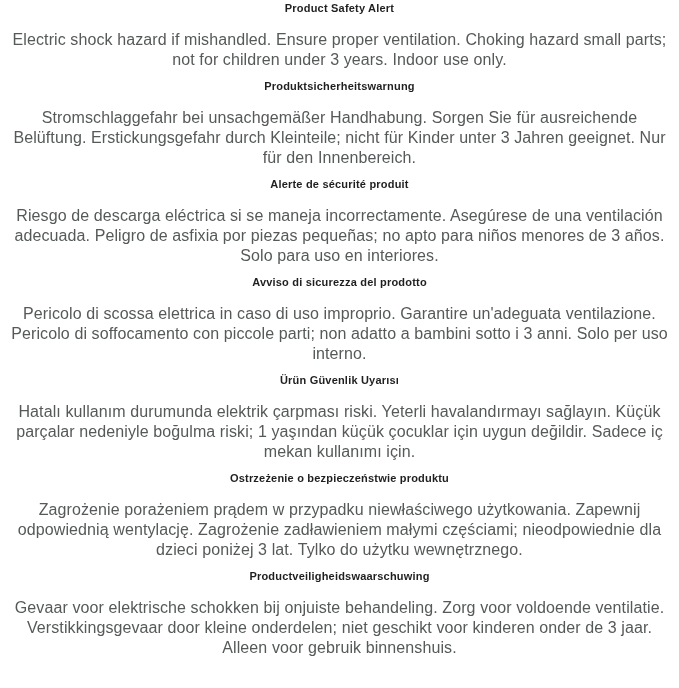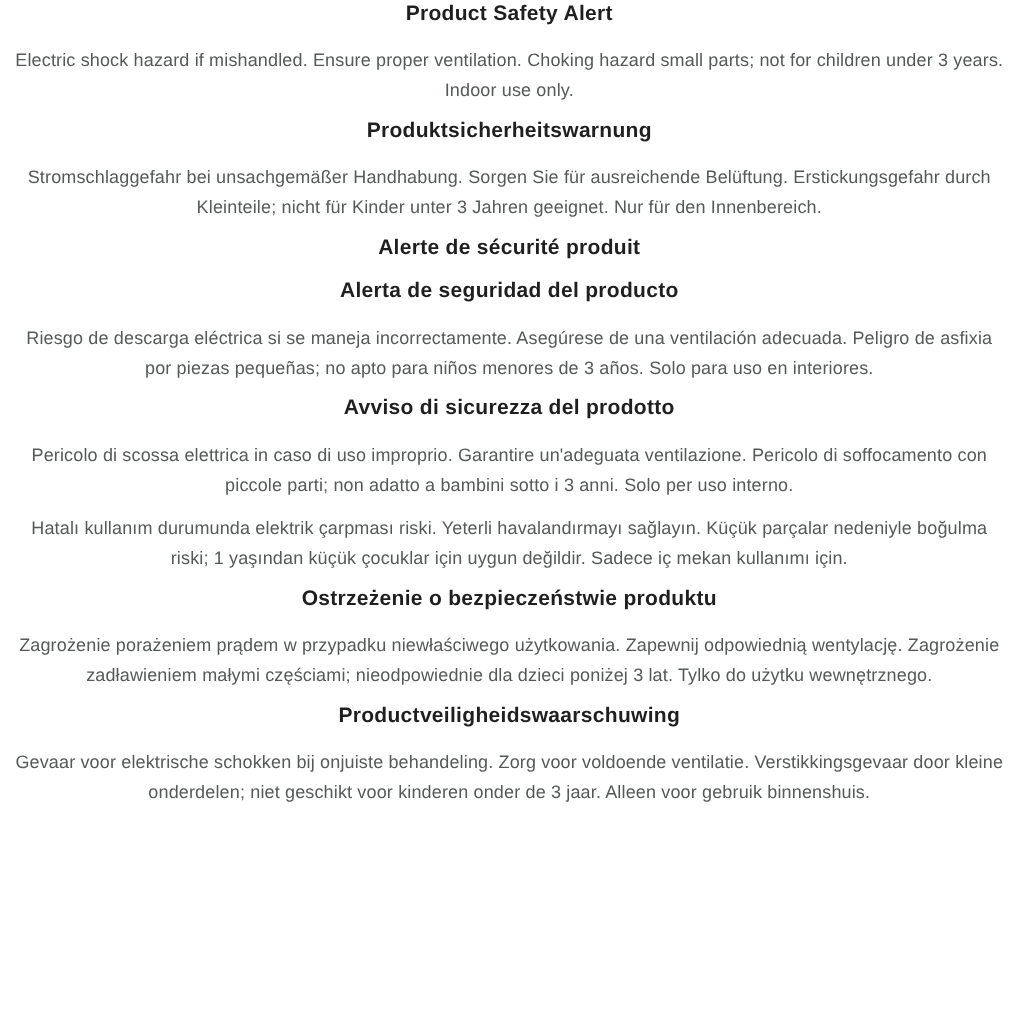--- a/index.html
+++ b/index.html
@@ -16,29 +16,29 @@
   .doc {
     box-sizing: border-box;
     width: 679px;
     padding: 1px 9px 0 9px;
     text-align: center;
   }
   .alert-section {
     margin: 0;
   }
   .alert-heading {
-    font-size: 14px;
+    font-size: 11px;
     font-weight: bold;
     line-height: 15px;
     margin: 0 0 14px 0;
     color: var(--heading-color, #1f1f1f);
     letter-spacing: 0.2px;
   }
   .alert-body {
-    font-size: 12px;
+    font-size: 16px;
     font-weight: normal;
     line-height: 20px;
     margin: 0 0 9px 0;
     color: var(--body-color, #565959);
     letter-spacing: 0.1px;
   }
 </style>
 </head>
 <body style="background: rgb(255, 255, 255);">
 
@@ -51,31 +51,31 @@
   <section class="alert-section">
     <h2 class="alert-heading">Produktsicherheitswarnung</h2>
     <p class="alert-body">Stromschlaggefahr bei unsachgemäßer Handhabung. Sorgen Sie für ausreichende Belüftung. Erstickungsgefahr durch Kleinteile; nicht für Kinder unter 3 Jahren geeignet. Nur für den Innenbereich.</p>
   </section>
 
   <section class="alert-section">
     <h2 class="alert-heading">Alerte de sécurité produit</h2>
   </section>
 
   <section class="alert-section">
-    <h2 class="alert-heading">Alerta de seguridad del producto</h2>
     <p class="alert-body">Riesgo de descarga eléctrica si se maneja incorrectamente. Asegúrese de una ventilación adecuada. Peligro de asfixia por piezas pequeñas; no apto para niños menores de 3 años. Solo para uso en interiores.</p>
   </section>
 
   <section class="alert-section">
     <h2 class="alert-heading">Avviso di sicurezza del prodotto</h2>
     <p class="alert-body">Pericolo di scossa elettrica in caso di uso improprio. Garantire un'adeguata ventilazione. Pericolo di soffocamento con piccole parti; non adatto a bambini sotto i 3 anni. Solo per uso interno.</p>
   </section>
 
 
   <section class="alert-section">
+    <h2 class="alert-heading">Ürün Güvenlik Uyarısı</h2>
     <p class="alert-body">Hatalı kullanım durumunda elektrik çarpması riski. Yeterli havalandırmayı sağlayın. Küçük parçalar nedeniyle boğulma riski; 1 yaşından küçük çocuklar için uygun değildir. Sadece iç mekan kullanımı için.</p>
   </section>
 
   <section class="alert-section">
     <h2 class="alert-heading">Ostrzeżenie o bezpieczeństwie produktu</h2>
     <p class="alert-body">Zagrożenie porażeniem prądem w przypadku niewłaściwego użytkowania. Zapewnij odpowiednią wentylację. Zagrożenie zadławieniem małymi częściami; nieodpowiednie dla dzieci poniżej 3 lat. Tylko do użytku wewnętrznego.</p>
   </section>
 
   <section class="alert-section">
     <h2 class="alert-heading">Productveiligheidswaarschuwing</h2>

